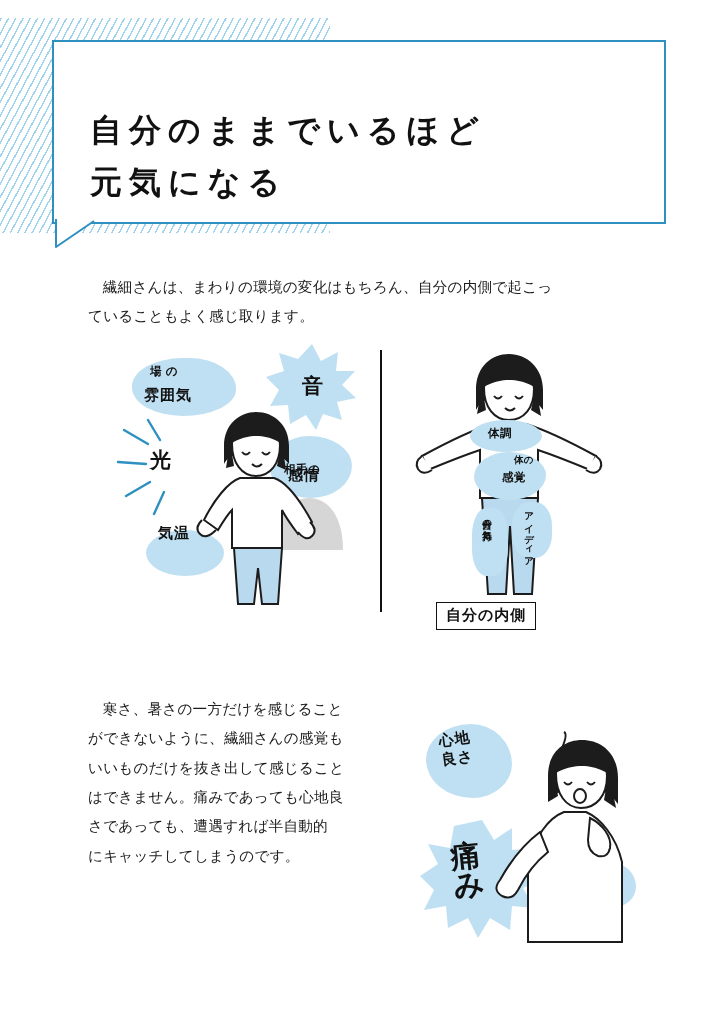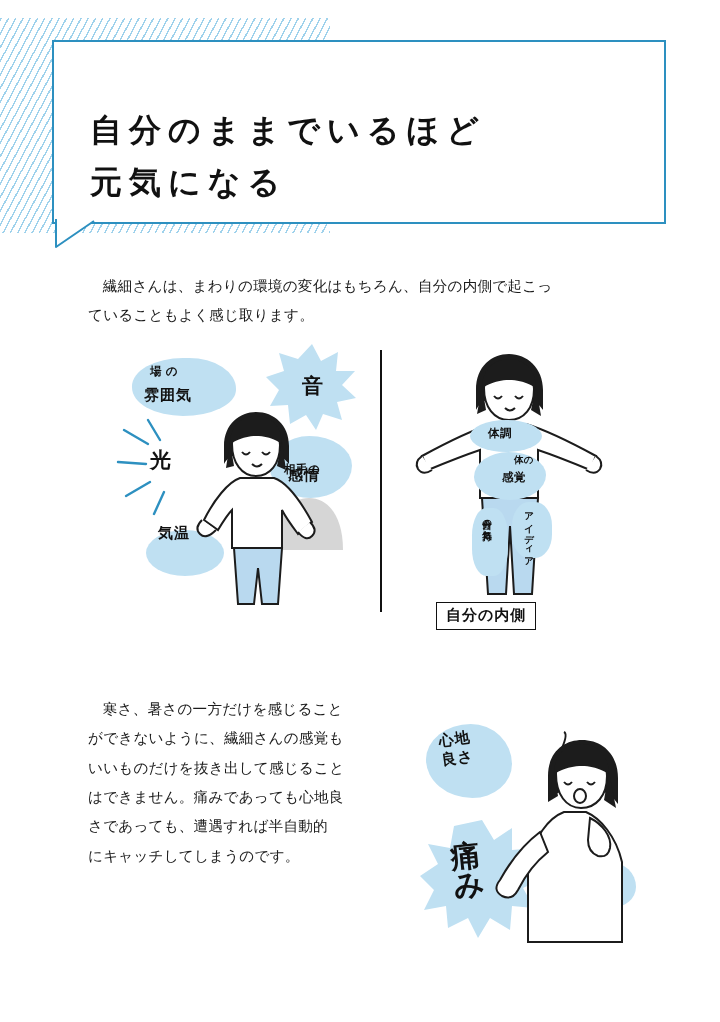--- a/index.html
+++ b/index.html
@@ -68,21 +68,21 @@
 
   
   .para {
     position: absolute;
     font-size: 14.6px;
     line-height: 2.02;
     color: #1b1b1b;
     letter-spacing: 0.2px;
     white-space: pre-line;
   }
-  #para-top { left: 88px; top: 258px; width: 552px; font-family: Liberation Mono, monospace; }
+  #para-top { left: 88px; top: 258px; width: 552px; }
   #para-bottom { left: 88px; top: 680px; width: 330px; }
 
   
   .figure {
     position: absolute;
     left: 88px;
     top: 340px;
     width: 552px;
     height: 300px;
   }

